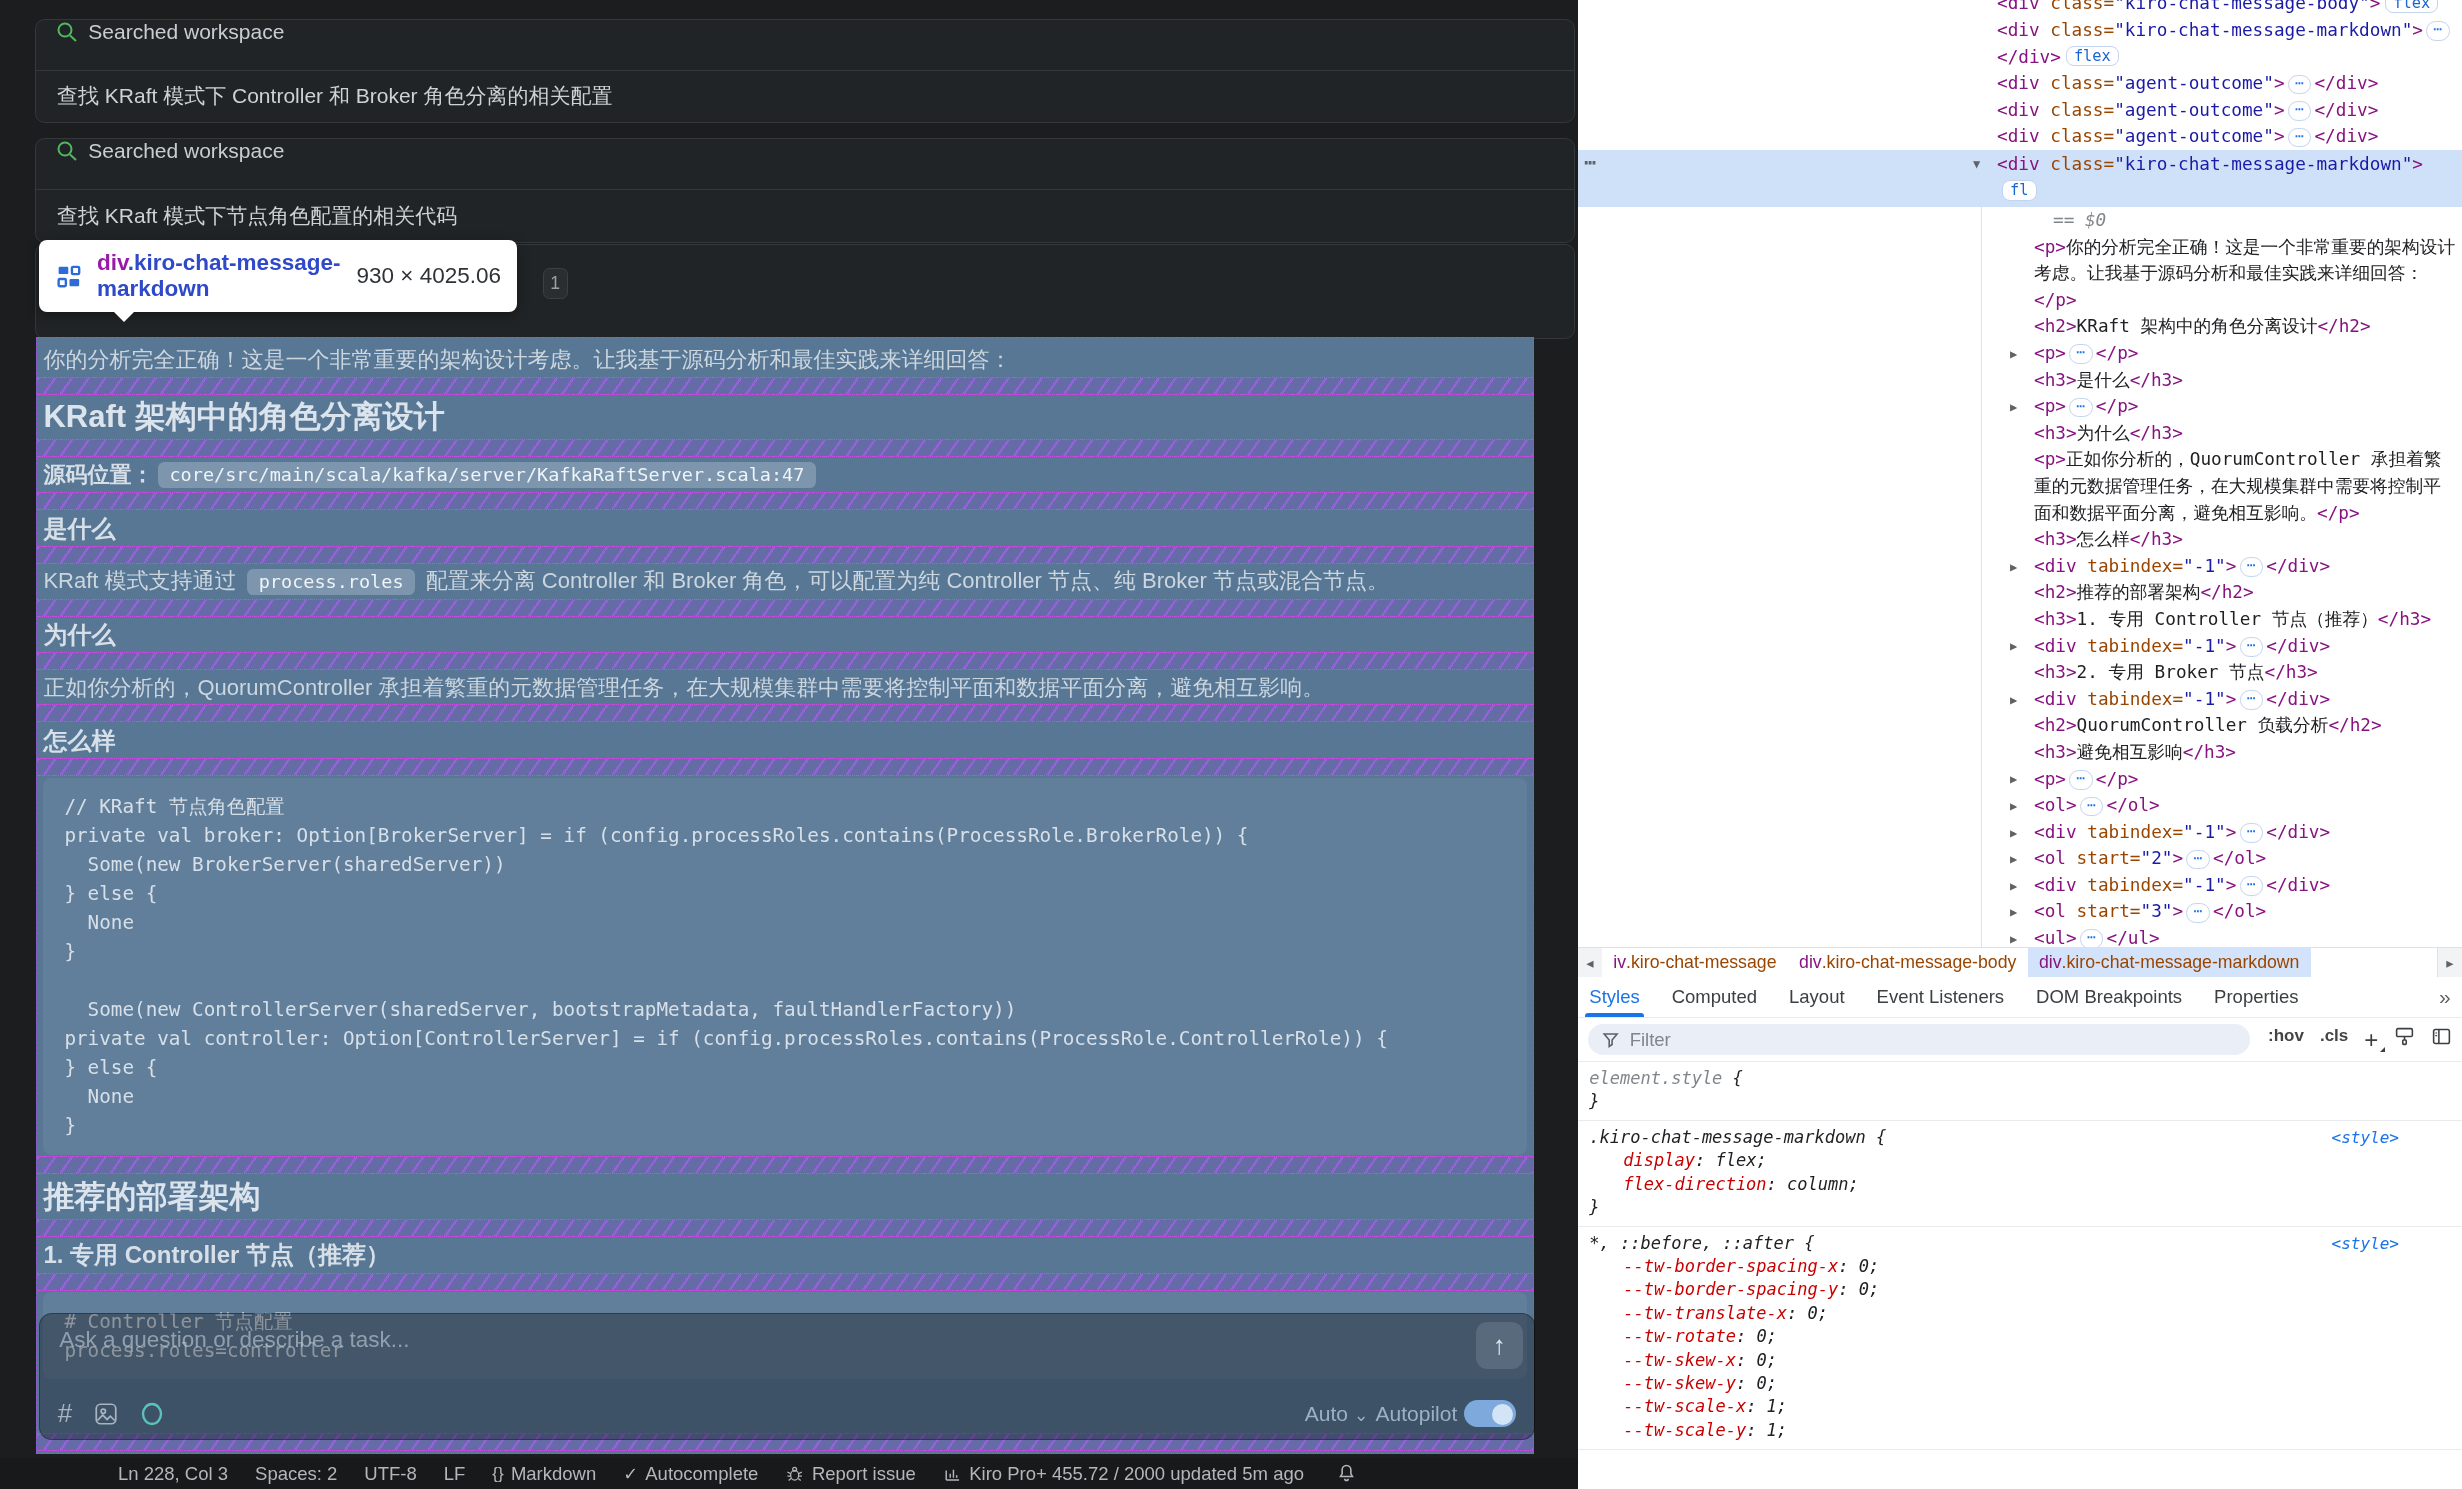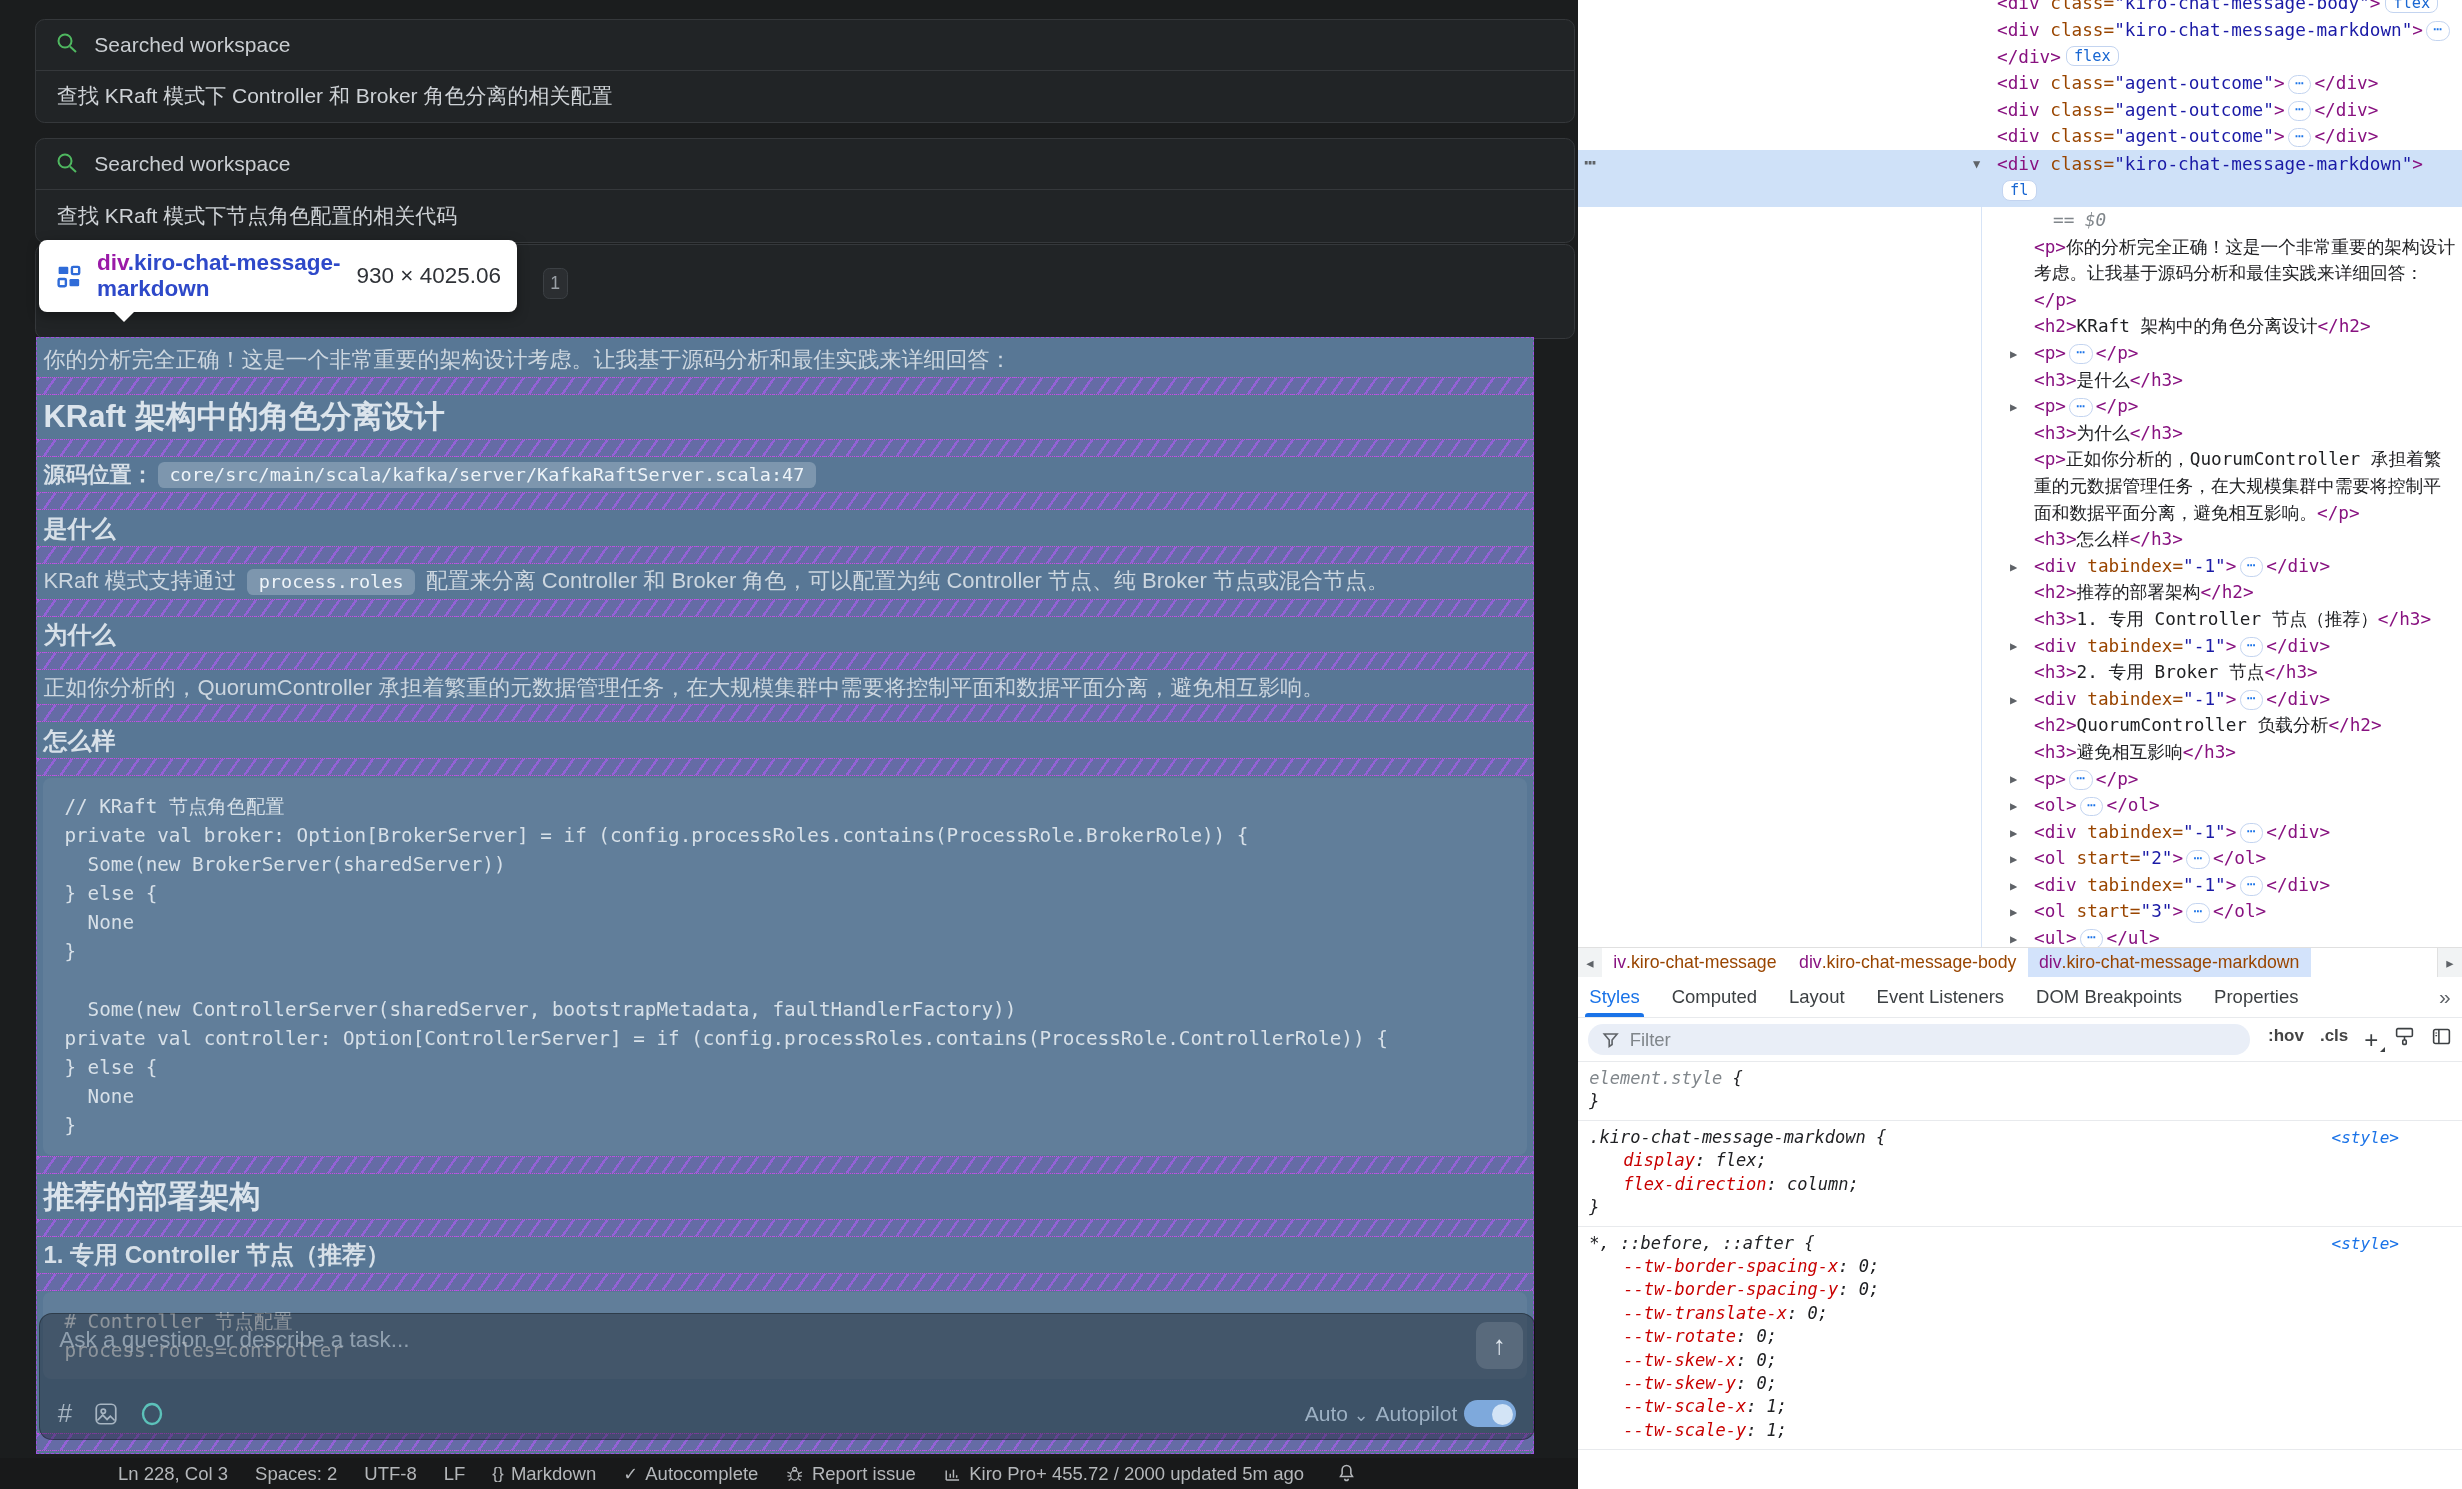--- a/index.html
+++ b/index.html
@@ -1,21 +1,21 @@
 <!DOCTYPE html>
 <html style="font-size:13px"><head>
 <meta charset="utf-8">
 <style>
   html,body{margin:0;padding:0;background:#000;}
   .screen{position:relative;width:2462px;height:1490px;overflow:hidden;background:#1b1d1e;
     font-family:"Liberation Sans","DejaVu Sans",sans-serif;-webkit-font-smoothing:antialiased;}
   
   .chat-panel{position:absolute;left:0;top:0;width:1578px;height:1490px;background:#1b1d1e;overflow:hidden;}
   .card{position:absolute;left:35px;width:1538px;background:#212426;border:0.8px solid #35383b;border-radius:9.7px;overflow:hidden;}
-  .card-head{display:flex;align-items:center;gap:15px;height:50px;padding:0 19.3px;}
+  .card-head{display:flex;align-items:flex-start;gap:9px;height:50px;padding:0 19.3px;}
   .card-head svg{flex:0 0 auto;}
   .card-title{font-size:21px;color:#c9cdd1;}
   .card-div{height:0.8px;background:#35383b;}
   .card-query{display:flex;align-items:center;height:52px;padding:0 21px;font-size:21px;color:#ced2d6;}
   #card3{top:244px;height:93px;background:#212426;}
   .mini-badge{position:absolute;left:507px;top:22.5px;width:22.5px;height:29px;background:#2b2e31;border:0.8px solid #3c4044;
     border-radius:6.4px;color:#9aa0a6;font-size:17.7px;display:flex;align-items:center;justify-content:center;}
   
   .overlay{position:absolute;left:36px;top:337px;width:1498px;height:1117px;background:#587795;
     border:1.6px dashed #a14ee3;box-sizing:border-box;overflow:hidden;padding:6.4px 4.8px 0 4.8px;z-index:2;}

